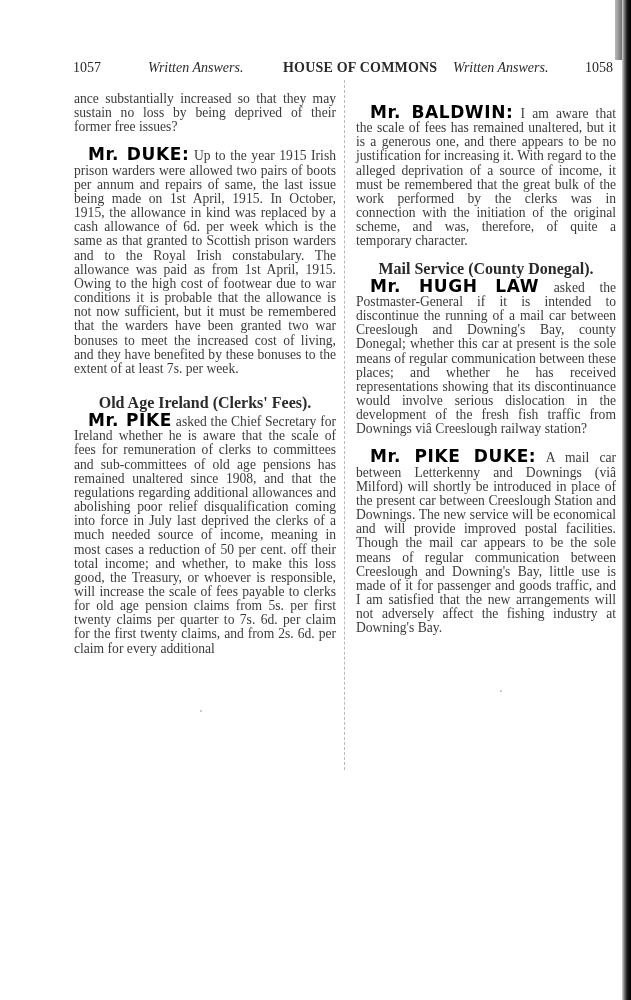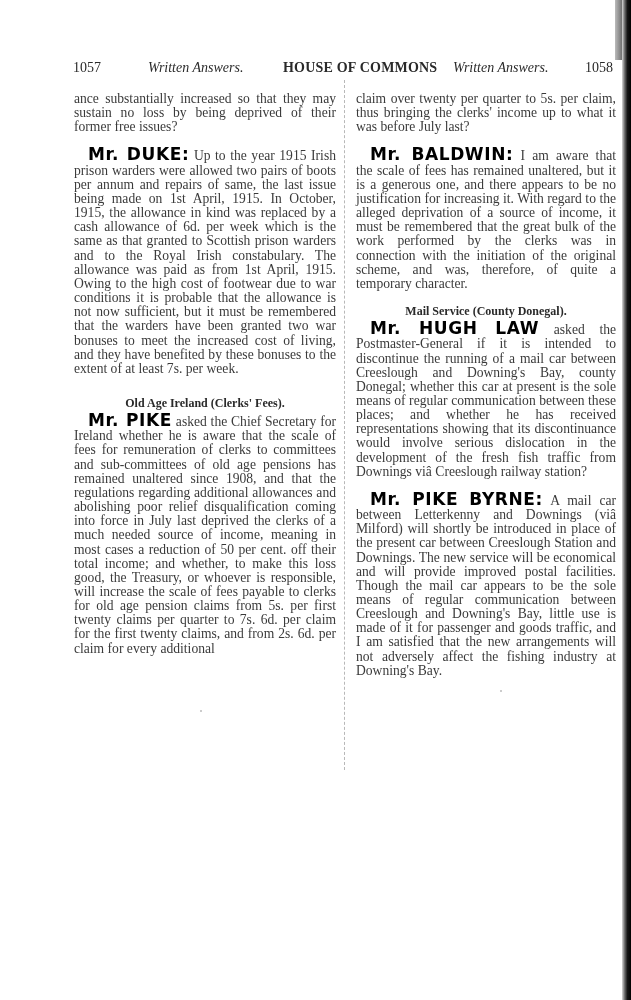--- a/index.html
+++ b/index.html
@@ -42,21 +42,21 @@
   .para { margin: 0; text-indent: 0; }
   .para.indent { text-indent: 14px; }
   .gap { height: 13px; }
   .gap-lg { height: 20px; }
   .speaker {
     font-family: "DejaVu Sans", "Liberation Sans", sans-serif;
     font-weight: bold; font-size: 17px; letter-spacing: 0.6px; color: #000000;
   }
   .heading {
     text-align: center; font-weight: bold; margin: 0 0 3px 0;
-    font-size: 12px; color: #2a2a2a;
+    font-size: 16px; color: #2a2a2a;
   }
   .it { }
   .speck { position:absolute; width:2px; height:2px; background:#bbb; border-radius:1px; }
 </style>
 </head>
 <body>
 
 <div class="page-shadow-top"></div>
 <div class="page-shadow"></div>
 
@@ -79,36 +79,35 @@
   </p>
   <div class="gap-lg"></div>
   <p class="heading">Old Age Ireland (Clerks' Fees).</p>
   <p class="para indent">
     <span class="speaker">Mr. PIKE</span>
     <span>asked the Chief Secretary for Ireland whether he is aware that the scale of fees for remuneration of clerks to committees and sub-committees of old age pensions has remained unaltered since 1908, and that the regulations regarding additional allowances and abolishing poor relief disqualification coming into force in July last deprived the clerks of a much needed source of income, meaning in most cases a reduction of 50 per cent. off their total income; and whether, to make this loss good, the Treasury, or whoever is responsible, will increase the scale of fees payable to clerks for old age pension claims from 5s. per first twenty claims per quarter to 7s. 6d. per claim for the first twenty claims, and from 2s. 6d. per claim for every additional</span>
   </p>
 </div>
 
 <div class="column col-right">
-  <p class="para">claim over twenty per quarter to 5s. per claim, thus bringing the clerks' income up to what it was before July last?</p>
   <div class="gap"></div>
   <p class="para indent">
     <span class="speaker">Mr. BALDWIN:</span>
     <span>I am aware that the scale of fees has remained unaltered, but it is a generous one, and there appears to be no justification for increasing it. With regard to the alleged deprivation of a source of income, it must be remembered that the great bulk of the work performed by the clerks was in connection with the initiation of the original scheme, and was, therefore, of quite a temporary character.</span>
   </p>
   <div class="gap"></div>
   <p class="heading">Mail Service (County Donegal).</p>
   <p class="para indent">
     <span class="speaker">Mr. HUGH LAW</span>
     <span>asked the Postmaster-General if it is intended to discontinue the running of a mail car between Creeslough and Downing's Bay, county Donegal; whether this car at present is the sole means of regular communication between these places; and whether he has received representations showing that its discontinuance would involve serious dislocation in the development of the fresh fish traffic from Downings</span>
     <span class="it">viâ</span>
     <span>Creeslough railway station?</span>
   </p>
   <div class="gap"></div>
   <p class="para indent">
-    <span class="speaker">Mr. PIKE BYRNE:</span>
+    <span class="speaker">Mr. PIKE DUKE:</span>
     <span>A mail car between Letterkenny and Downings (</span><span class="it">viâ</span>
     <span>Milford) will shortly be introduced in place of the present car between Creeslough Station and Downings.  The new service will be economical and will provide improved postal facilities.  Though the mail car appears to be the sole means of regular communication between Creeslough and Downing's Bay, little use is made of it for passenger and goods traffic, and I am satisfied that the new arrangements will not adversely affect the fishing industry at Downing's Bay.</span>
   </p>
 </div>
 
 <div class="speck" style="left:200px;top:710px;"></div>
 <div class="speck" style="left:500px;top:690px;"></div>
 
 </body></html>

